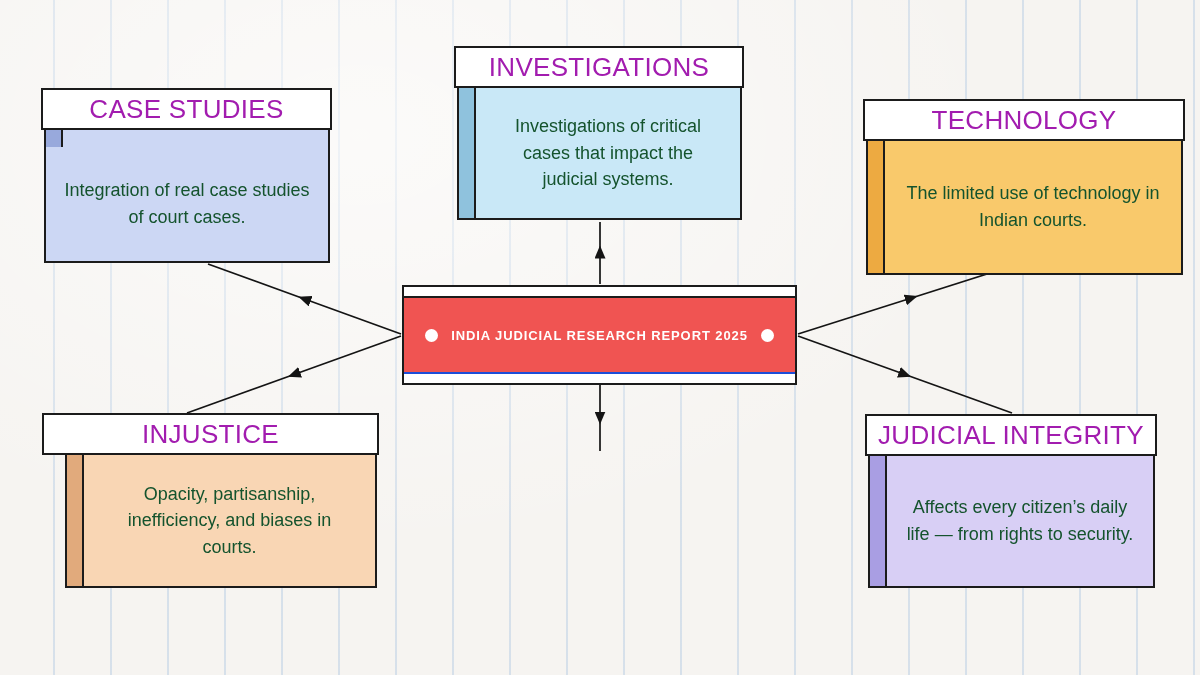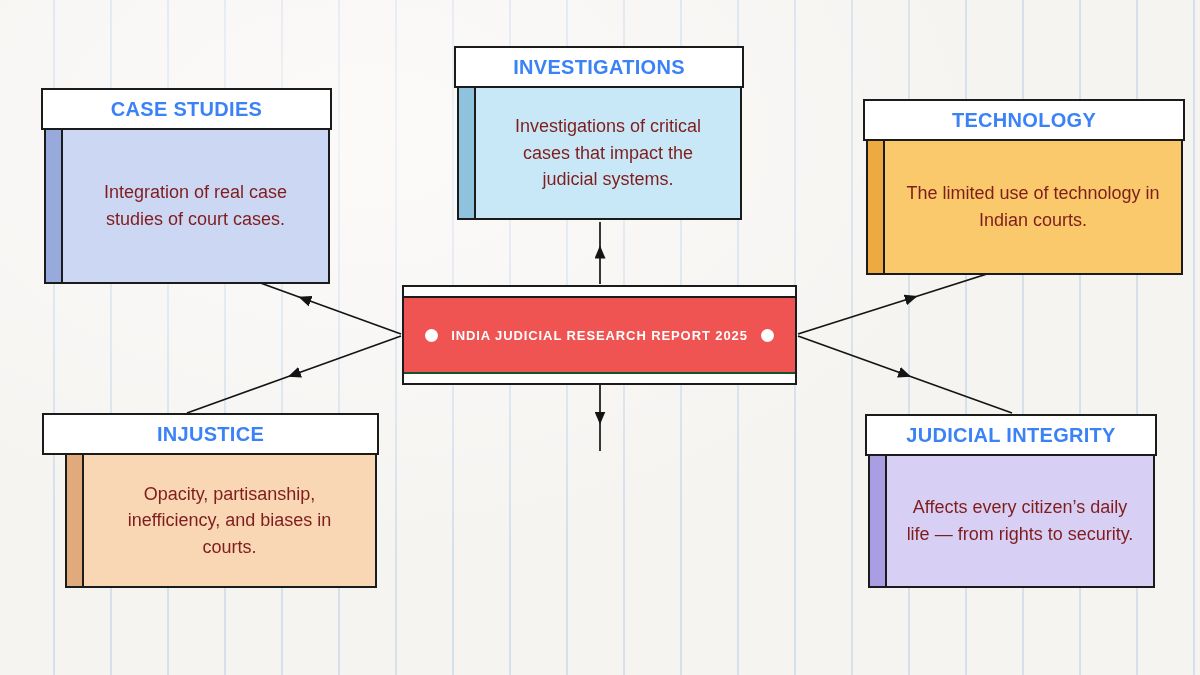--- a/index.html
+++ b/index.html
@@ -32,24 +32,24 @@
     width: calc(100% + 5px);
     height: 42px;
     background: #ffffff;
     border: 2px solid #1b1b1b;
     display: flex;
     align-items: center;
     justify-content: center;
     z-index: 2;
   }
   .node-title {
-    font-weight: 700;
-    font-size: 20px;
+    font-weight: 400;
+    font-size: 26px;
     letter-spacing: 0.3px;
-    color: #3b82f6;
+    color: #a21caf;
     white-space: nowrap;
   }
   .node-body {
     position: relative;
     margin-top: -2px;
     border: 2px solid #1b1b1b;
     display: flex;
     align-items: stretch;
     z-index: 1;
   }
@@ -59,21 +59,21 @@
     border-right: 2px solid #1b1b1b;
   }
   .node-text {
     flex: 1;
     display: flex;
     align-items: center;
     justify-content: center;
     text-align: center;
     font-size: 18px;
     line-height: 1.48;
-    color: #7f1d1d;
+    color: #14532d;
     padding: 6px 18px;
   }
 
   
   .center-box {
     position: absolute;
     left: 402px;
     top: 285px;
     width: 395px;
     height: 100px;
@@ -81,21 +81,21 @@
     border: 2px solid #1b1b1b;
     z-index: 3;
   }
   .center-banner {
     position: absolute;
     left: 0;
     right: 0;
     top: 9px;
     bottom: 9px;
     border-top: 2px solid #1b1b1b;
-    border-bottom: 2px solid #14532d;
+    border-bottom: 2px solid #1d4ed8;
     display: flex;
     align-items: center;
     justify-content: space-between;
     padding: 4px 21px;
   }
   .center-label {
     color: #ffffff;
     font-weight: 700;
     font-size: 13px;
     letter-spacing: 0.9px;
@@ -135,21 +135,21 @@
     <path d="M401,334 L304.5,299 L208,264" stroke="#141414" stroke-width="1.7" fill="none" marker-mid="url(#ah)"></path>
     <path d="M401,336 L294,374.5 L187,413" stroke="#141414" stroke-width="1.7" fill="none" marker-mid="url(#ah)"></path>
     <path d="M798,334 L911.5,298 L1025,262" stroke="#141414" stroke-width="1.7" fill="none" marker-mid="url(#ah)"></path>
     <path d="M798,336 L905,374.5 L1012,413" stroke="#141414" stroke-width="1.7" fill="none" marker-mid="url(#ah)"></path>
   </svg>
 
   <div class="node" style="left:44px; top:88px; width:286px;">
     <div class="node-header">
       <span class="node-title">CASE STUDIES</span>
     </div>
-    <div class="node-body" style="height: 156px; background-color: rgb(204, 215, 244);">
+    <div class="node-body" style="height: 135px; background-color: rgb(204, 215, 244); flex-direction: column;">
       <div class="node-stripe" style="background-color: rgb(152, 169, 220);"></div>
       <p class="node-text">Integration of real case studies of court cases.</p>
     </div>
   </div>
 
   <div class="node" style="left:457px; top:46px; width:285px;">
     <div class="node-header">
       <span class="node-title">INVESTIGATIONS</span>
     </div>
     <div class="node-body" style="height: 134px; background-color: rgb(201, 232, 247);">

